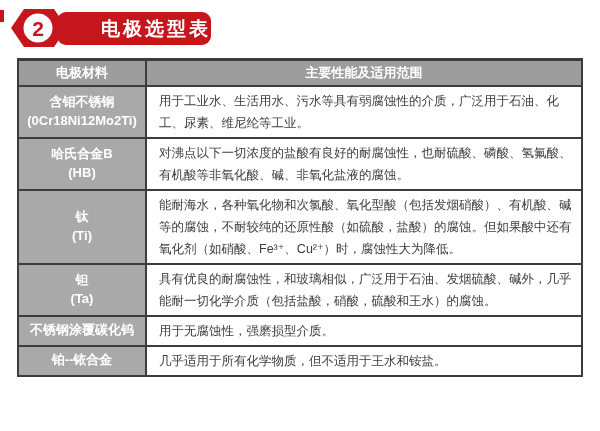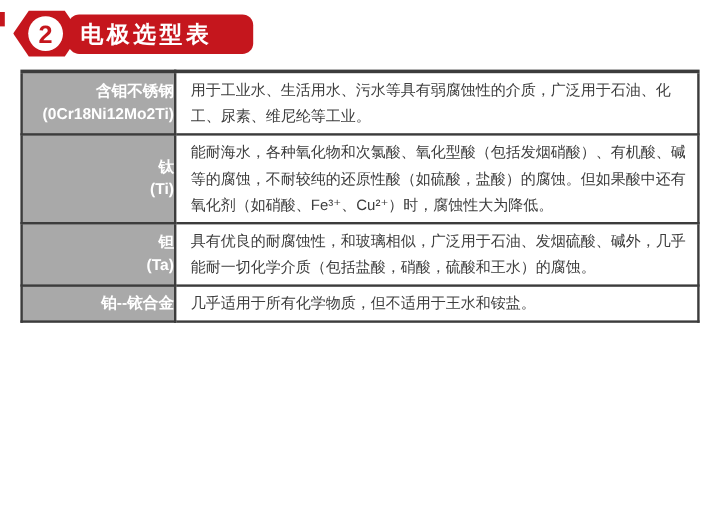--- a/index.html
+++ b/index.html
@@ -7,21 +7,21 @@
   body { font-family: "Liberation Sans", "DejaVu Sans", sans-serif; position: relative; }
 
   
   .edge-mark {
     position: absolute; left: 0; top: 10px; width: 4px; height: 12px;
     background: #c5161d;
   }
   .title-banner {
     position: absolute; left: 57px; top: 12px; width: 154px; height: 33px;
     background: #c5161d; border-radius: 9px;
-    display: flex; align-items: center; justify-content: flex-start;
+    display: flex; align-items: center; justify-content: flex-end;
   }
   .title-banner span {
     color: #ffffff; font-weight: bold; font-size: 19px; letter-spacing: 3px;
     padding-left: 10px;
   }
   .badge {
     position: absolute; left: 11px; top: 8px; width: 56px; height: 40px;
   }
 
   
@@ -34,21 +34,21 @@
     border: 2px solid #3c3c3c;
     vertical-align: middle;
   }
   .col-mat { width: 128px; }
   th.mat-h, th.perf-h {
     background: #9d9d9d; color: #ffffff; font-size: 13px; font-weight: bold;
     text-align: center; height: 26px;
   }
   td.mat {
     background: #a9a9a9; color: #ffffff; font-weight: bold; font-size: 13px;
-    text-align: right; white-space: pre-line; line-height: 1.45;
+    text-align: center; white-space: pre-line; line-height: 1.45;
   }
   td.desc {
     background: #ffffff; color: #3d3d3d; font-size: 12.5px;
     padding: 3px 8px 3px 12px; line-height: 22px; text-align: left; margin-left: 36px;
   }
   tr.r0 { height: 48px; }
   tr.r1 { height: 46px; }
   tr.r2 { height: 68px; }
   tr.r3 { height: 73px; }
   tr.r4 { height: 48px; }
@@ -71,33 +71,46 @@
 <div class="title-banner">
   <span>电极选型表</span>
 </div>
 
 <table class="etable">
   <colgroup>
       <col class="col-mat">
       <col>
     </colgroup>
   <tbody>
+      <tr>
+    <th class="mat-h">电极材料</th>
+    <th class="perf-h">主要性能及适用范围</th>
+  </tr>
   <tr class="r0">
     <td class="mat">含钼不锈钢
 (0Cr18Ni12Mo2Ti)</td>
     <td class="desc">用于工业水、生活用水、污水等具有弱腐蚀性的介质，广泛用于石油、化工、尿素、维尼纶等工业。</td>
+  </tr>
+  <tr class="r1">
+    <td class="mat">哈氏合金B
+(HB)</td>
+    <td class="desc">对沸点以下一切浓度的盐酸有良好的耐腐蚀性，也耐硫酸、磷酸、氢氟酸、有机酸等非氧化酸、碱、非氧化盐液的腐蚀。</td>
   </tr>
   <tr class="r3">
     <td class="mat">钛
 (Ti)</td>
     <td class="desc">能耐海水，各种氧化物和次氯酸、氧化型酸（包括发烟硝酸）、有机酸、碱等的腐蚀，不耐较纯的还原性酸（如硫酸，盐酸）的腐蚀。但如果酸中还有氧化剂（如硝酸、Fe³⁺、Cu²⁺）时，腐蚀性大为降低。</td>
   </tr>
   <tr class="r4">
     <td class="mat">钽
 (Ta)</td>
     <td class="desc">具有优良的耐腐蚀性，和玻璃相似，广泛用于石油、发烟硫酸、碱外，几乎能耐一切化学介质（包括盐酸，硝酸，硫酸和王水）的腐蚀。</td>
   </tr>
+  <tr class="r5">
+    <td class="mat">不锈钢涂覆碳化钨</td>
+    <td class="desc">用于无腐蚀性，强磨损型介质。</td>
+  </tr>
   <tr class="r6">
     <td class="mat">铂--铱合金</td>
     <td class="desc">几乎适用于所有化学物质，但不适用于王水和铵盐。</td>
   </tr>
 </tbody>
   </table>
 
 </body></html>

